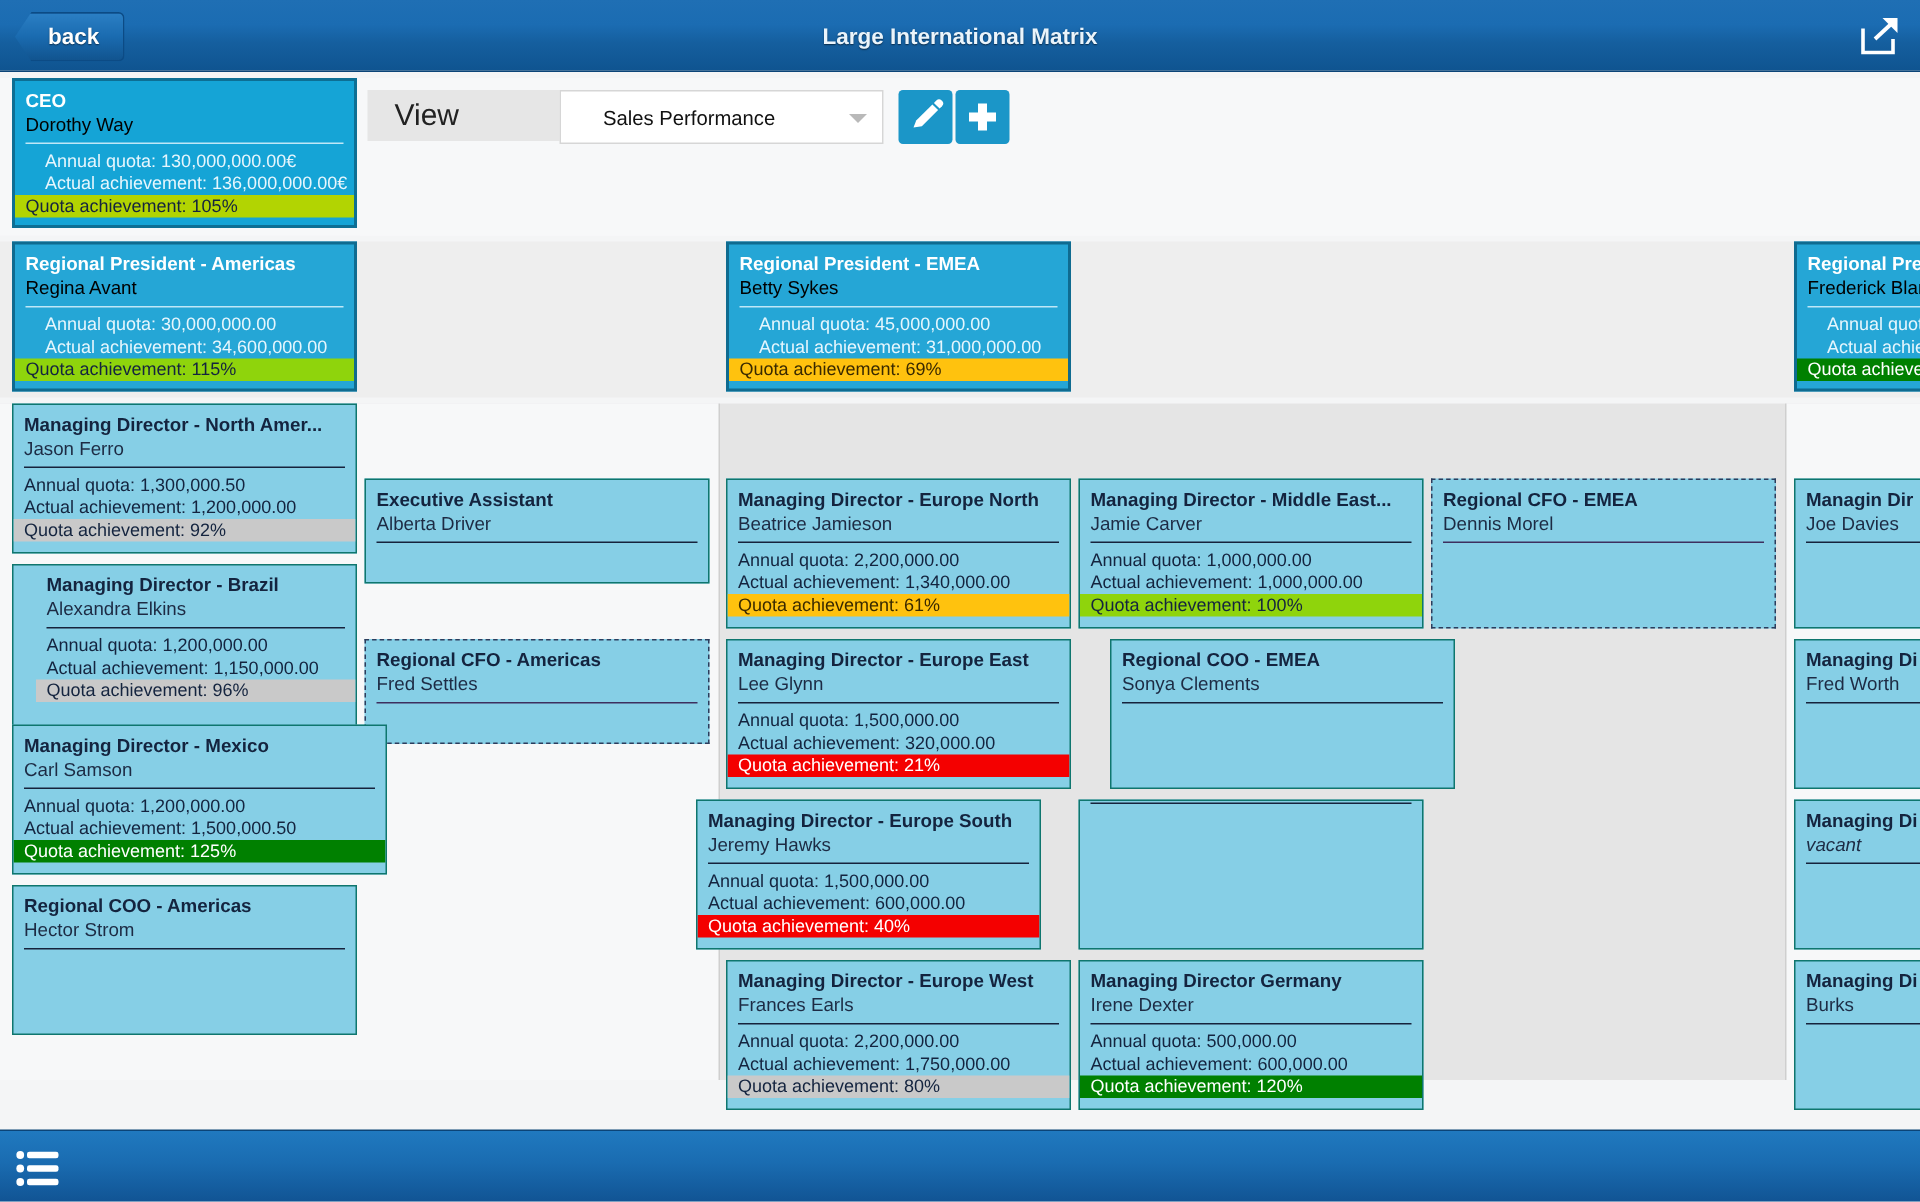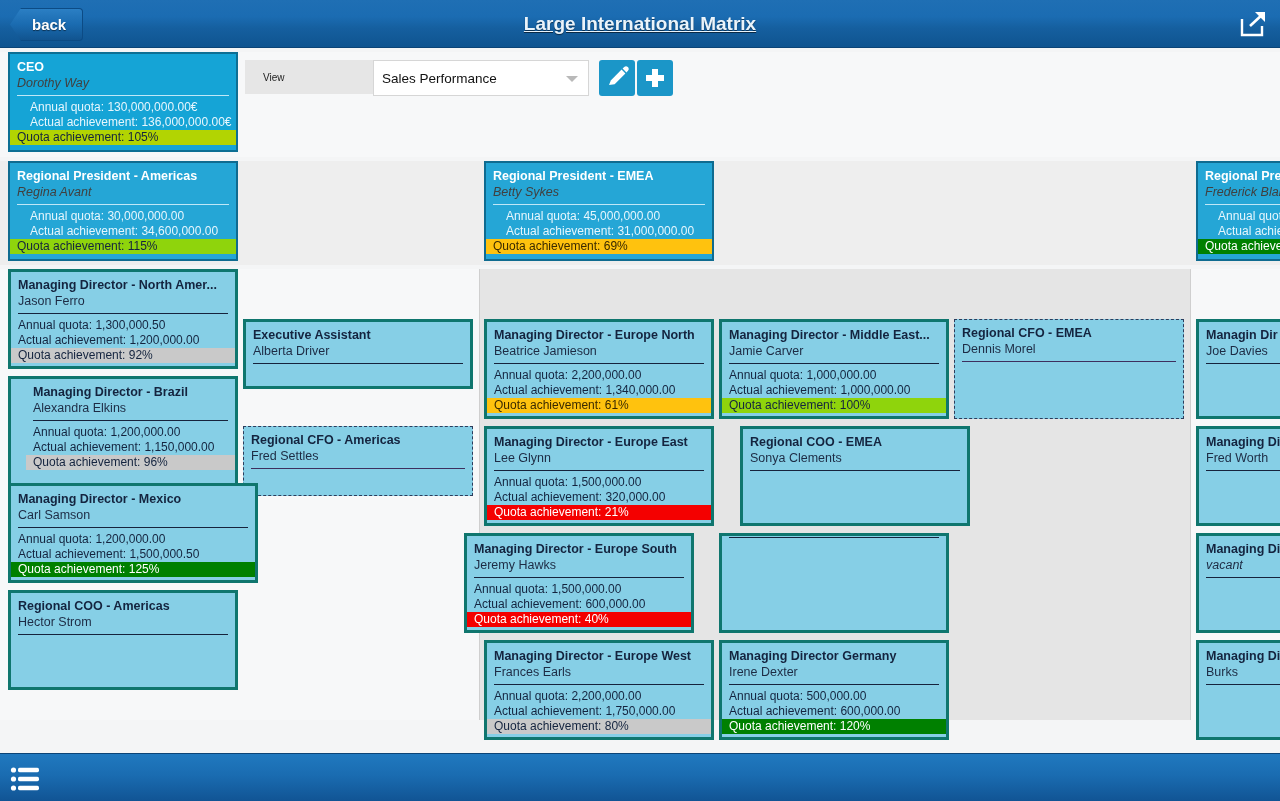--- a/index.html
+++ b/index.html
@@ -24,24 +24,23 @@
     background: linear-gradient(to bottom, #2b7fc4 0%, #1a6bb0 50%, #11548f 100%);
     border: 1px solid #0c4b85; border-left: none;
     border-radius: 4px;
     cursor: pointer;
     clip-path: polygon(11px 0, 100% 0, 100% 100%, 11px 100%, 0 50%);
     text-shadow: 0 1px 1px rgba(0,0,0,.5);
   }
   .title {
     position: absolute; left: 0; top: 0; width: 1280px; height: 48px;
     display: flex; align-items: center; justify-content: center;
-    color: #eaf4fb; font-size: 19px; font-weight: bold;
+    color: #eaf4fb; font-size: 15px; font-weight: bold;
     text-shadow: 0 1px 1px rgba(0,0,0,.55);
     pointer-events: none;
-    text-decoration: underline;
   }
   .share-icon {
     position: absolute; right: 10px; top: 8px; width: 34px; height: 32px;
     cursor: pointer;
   }
 
   
   .content {
     position: absolute; left: 0; top: 48px; width: 1280px; height: 705px;
     background: #f4f5f6;
@@ -50,26 +49,26 @@
 
   
   .toolbar-row {
     position: absolute; left: 240px; top: 4px; width: 1040px; height: 105px;
     background: #f7f8f9;
   }
   .view-label {
     position: absolute; left: 5px; top: 8px; width: 133px; height: 34px;
     background: #e6e6e6;
     display: flex; align-items: center; padding-left: 18px;
-    font-size: 10px; color: #222;
+    font-size: 20px; color: #222;
   }
   .view-select {
     position: absolute; left: 133px; top: 8px; width: 216px; height: 36px;
     background: #fff; border: 1px solid #d6d6d6;
-    display: flex; align-items: center; padding: 0 0 0 8px;
+    display: flex; align-items: center; padding: 0 0 0 28px;
     font-size: 13.5px; color: #111; cursor: pointer;
   }
   .view-caret {
     position: absolute; right: 10px; top: 15px;
     width: 0; height: 0;
     border-left: 6px solid transparent; border-right: 6px solid transparent;
     border-top: 6px solid #b9b9b9;
   }
   .sq-btn {
     position: absolute; top: 8px; width: 36px; height: 36px;
@@ -95,21 +94,21 @@
   }
   .vsep {
     position: absolute; top: 221px; width: 1px; height: 451px;
     background: #cfcfcf;
   }
 
   
   .node {
     position: absolute;
     background: #86cfe6;
-    border: 3px solid #0f766e;
+    border: 1px solid #0f766e;
     cursor: pointer;
     overflow: hidden;
   }
   .node.dashed { border: 1px dashed #2c3c5c; }
   .node.ceo {
     background: #15a4d6;
     border: 2px solid #0d6f94;
   }
   .node.rp {
     background: #25a6d6;
@@ -124,21 +123,21 @@
     white-space: nowrap; overflow: hidden;
     line-height: 15px;
   }
   .node-name {
     font-size: 12.5px; color: #1d2b44;
     white-space: nowrap; overflow: hidden;
     line-height: 16px;
   }
   .node-name.vacant { font-style: italic; }
   .node.ceo .node-title, .node.rp .node-title { color: #ffffff; }
-  .node.ceo .node-name,  .node.rp .node-name  { color: #404040; font-style: italic; }
+  .node.ceo .node-name,  .node.rp .node-name  { color: #000000; }
 
   .node-rule {
     height: 1px; background: #16233c;
     margin: 1px 7px 0 7px;
   }
   .node.ceo .node-rule, .node.rp .node-rule { background: #bfe7f7; height: 1px; }
   .node.dashed .node-rule { background: #3d2f5e; }
 
   .node-body { padding: 4px 0 0 0; }
   .kv {

